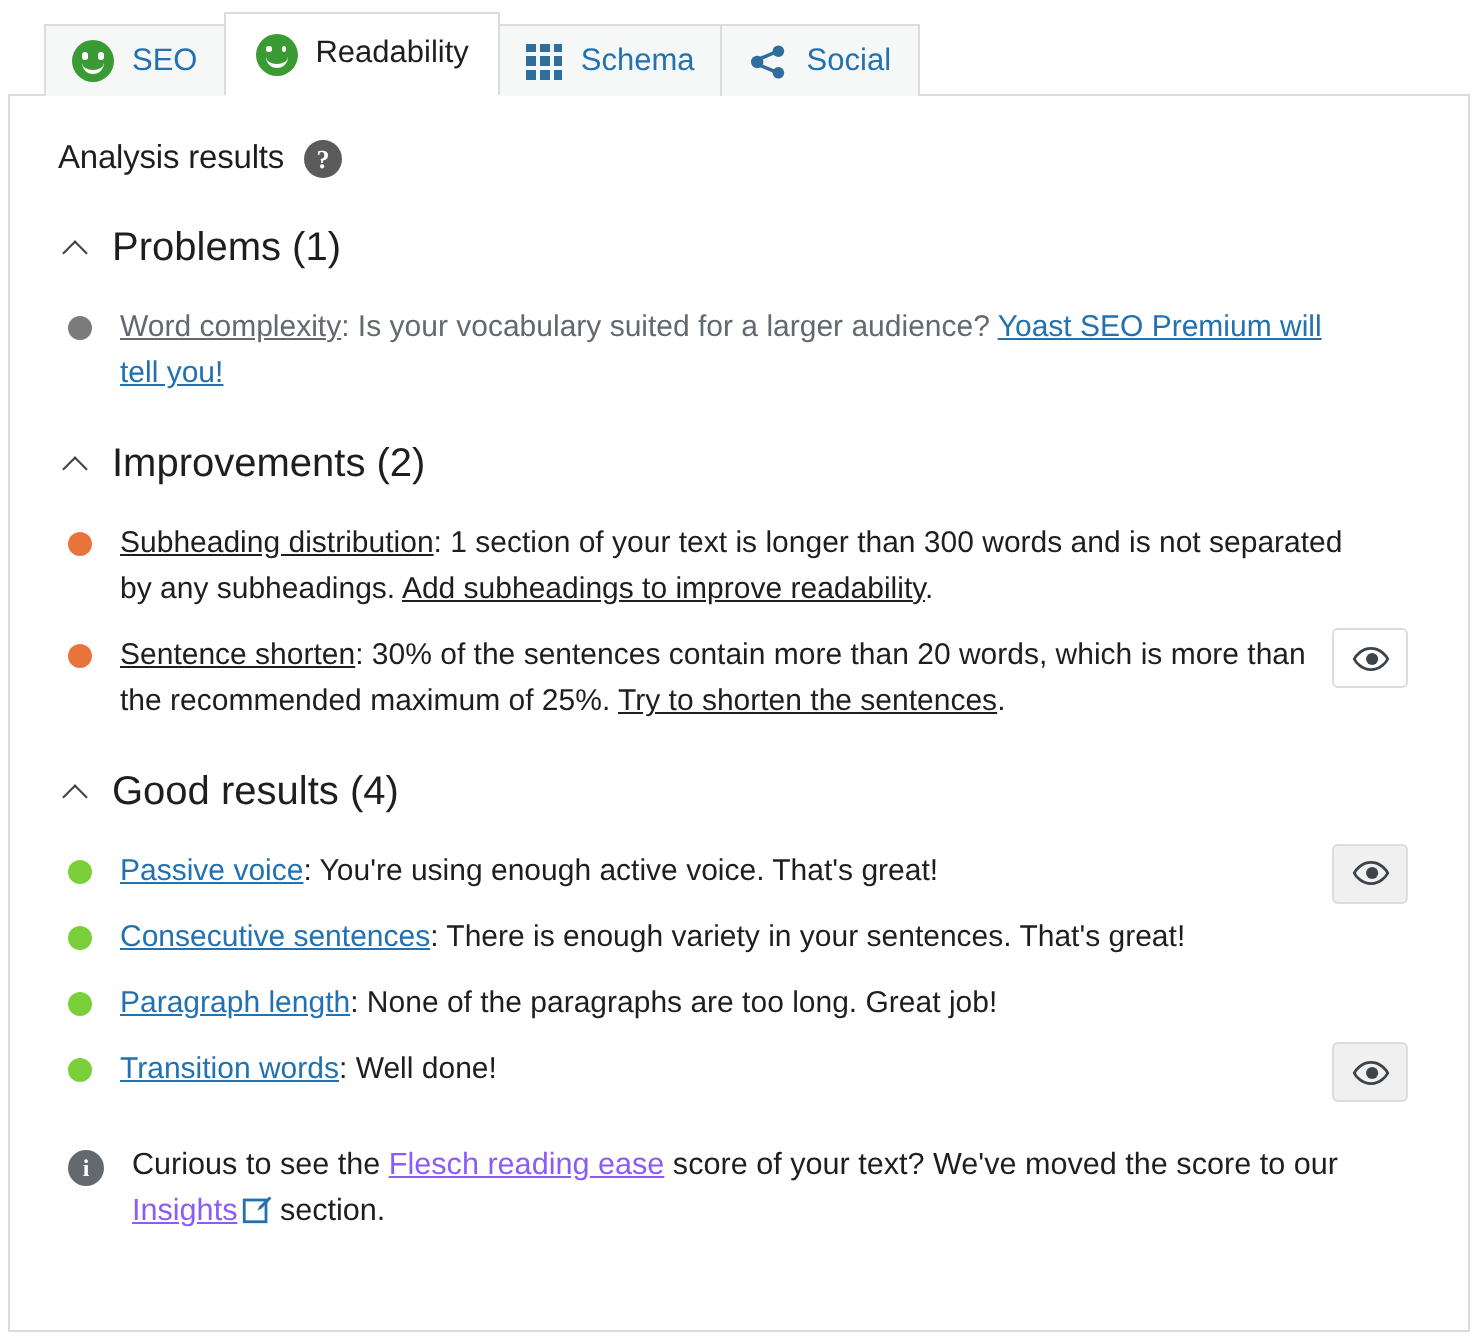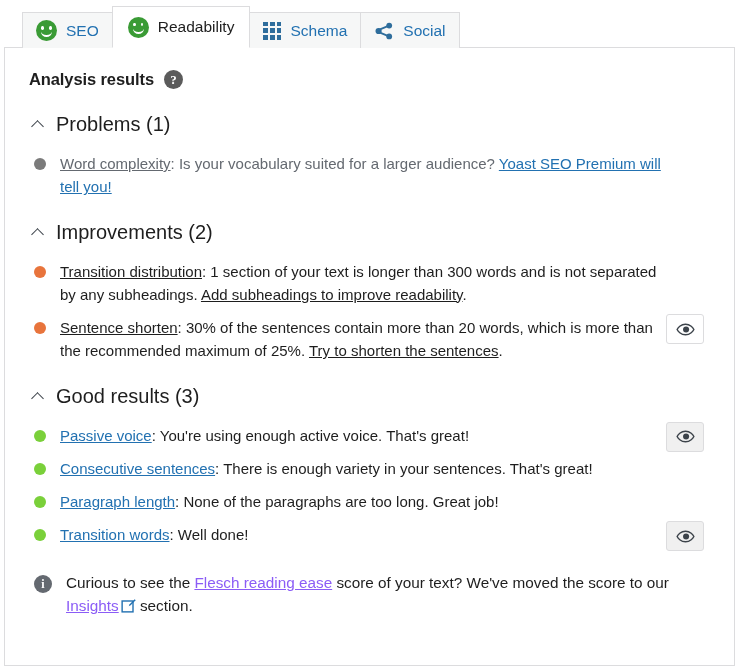--- a/index.html
+++ b/index.html
@@ -133,21 +133,21 @@
 
   
   .analysis-header {
     display: flex;
     align-items: center;
     gap: 10px;
     margin-bottom: 20px;
   }
   .analysis-title {
     font-size: 16.5px;
-    font-weight: bold;
+    font-weight: normal;
     color: #1e1e1e;
     letter-spacing: -0.1px;
   }
   .help-icon {
     width: 19px;
     height: 19px;
     border-radius: 50%;
     background: #5b5b5b;
     color: #ffffff;
     font-size: 13px;
@@ -371,38 +371,38 @@
               <span class="result-text"><a href="#" class="title-link">Word complexity</a><span>: Is your vocabulary suited for a larger audience? </span><a href="#" class="blue-link">Yoast SEO Premium will tell you!</a><span></span></span>
             </li>
           </ul>
           <div class="section-head">
             <span class="chevron"></span>
             <span class="section-title">Improvements (2)</span>
           </div>
           <ul class="result-list">
             <li class="result-item">
               <span class="bullet orange" style="background: rgb(232, 116, 60);"></span>
-              <span class="result-text"><a href="#" class="title-link">Transition distribution</a><span>: 1 section of your text is longer than 300 words and is not separated by any subheadings. </span><a href="#" class="cta-link">Add subheadings to improve readability</a><span>.</span></span>
+              <span class="result-text"><a href="#" class="title-link">Subheading distribution</a><span>: 1 section of your text is longer than 300 words and is not separated by any subheadings. </span><a href="#" class="cta-link">Add subheadings to improve readability</a><span>.</span></span>
             </li>
             <li class="result-item">
               <span class="bullet orange" style="background: rgb(232, 116, 60);"></span>
               <span class="result-text"><a href="#" class="title-link">Sentence shorten</a><span>: 30% of the sentences contain more than 20 words, which is more than the recommended maximum of 25%. </span><a href="#" class="cta-link">Try to shorten the sentences</a><span>.</span></span>
               <button class="eye-btn">
                 <span>
                   <svg width="19" height="19" viewBox="0 0 20 20">
                     <path d="M10 4.4 C5 4.4 1.9 8.4 1.2 10 C1.9 11.6 5 15.6 10 15.6 C15 15.6 18.1 11.6 18.8 10 C18.1 8.4 15 4.4 10 4.4 Z" fill="none" stroke="#3c434a" stroke-width="1.5"></path>
                     <circle cx="10.6" cy="10" r="3.2" fill="#3c434a"></circle>
                   </svg>
                 </span>
               </button>
             </li>
           </ul>
           <div class="section-head">
             <span class="chevron"></span>
-            <span class="section-title">Good results (3)</span>
+            <span class="section-title">Good results (4)</span>
           </div>
           <ul class="result-list">
             <li class="result-item is-good">
               <span class="bullet green" style="background: rgb(122, 208, 58);"></span>
               <span class="result-text"><a href="#" class="title-link">Passive voice</a><span>: You're using enough active voice. That's great!</span></span>
               <button class="eye-btn is-pressed">
                 <span>
                   <svg width="19" height="19" viewBox="0 0 20 20">
                     <path d="M10 4.4 C5 4.4 1.9 8.4 1.2 10 C1.9 11.6 5 15.6 10 15.6 C15 15.6 18.1 11.6 18.8 10 C18.1 8.4 15 4.4 10 4.4 Z" fill="none" stroke="#3c434a" stroke-width="1.5"></path>
                     <circle cx="10.6" cy="10" r="3.2" fill="#3c434a"></circle>

